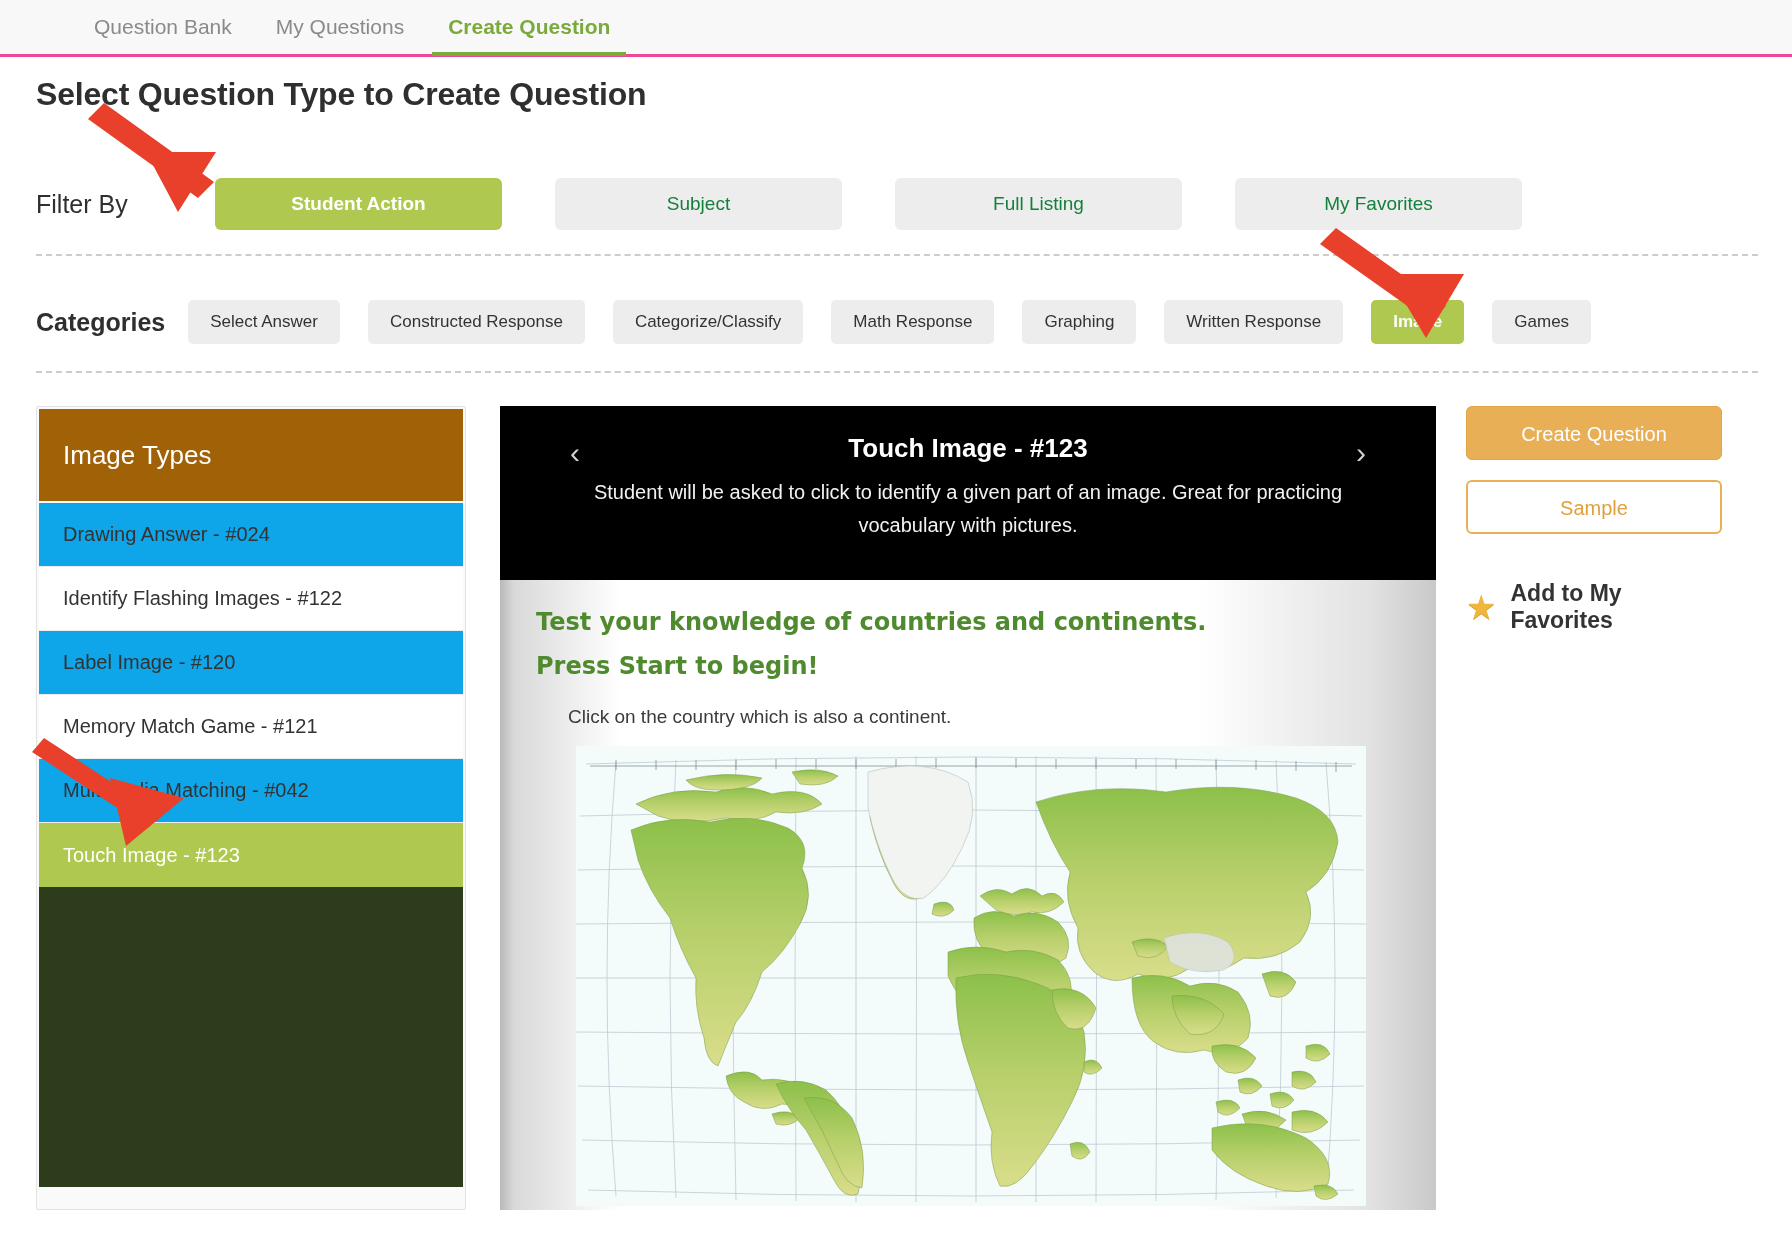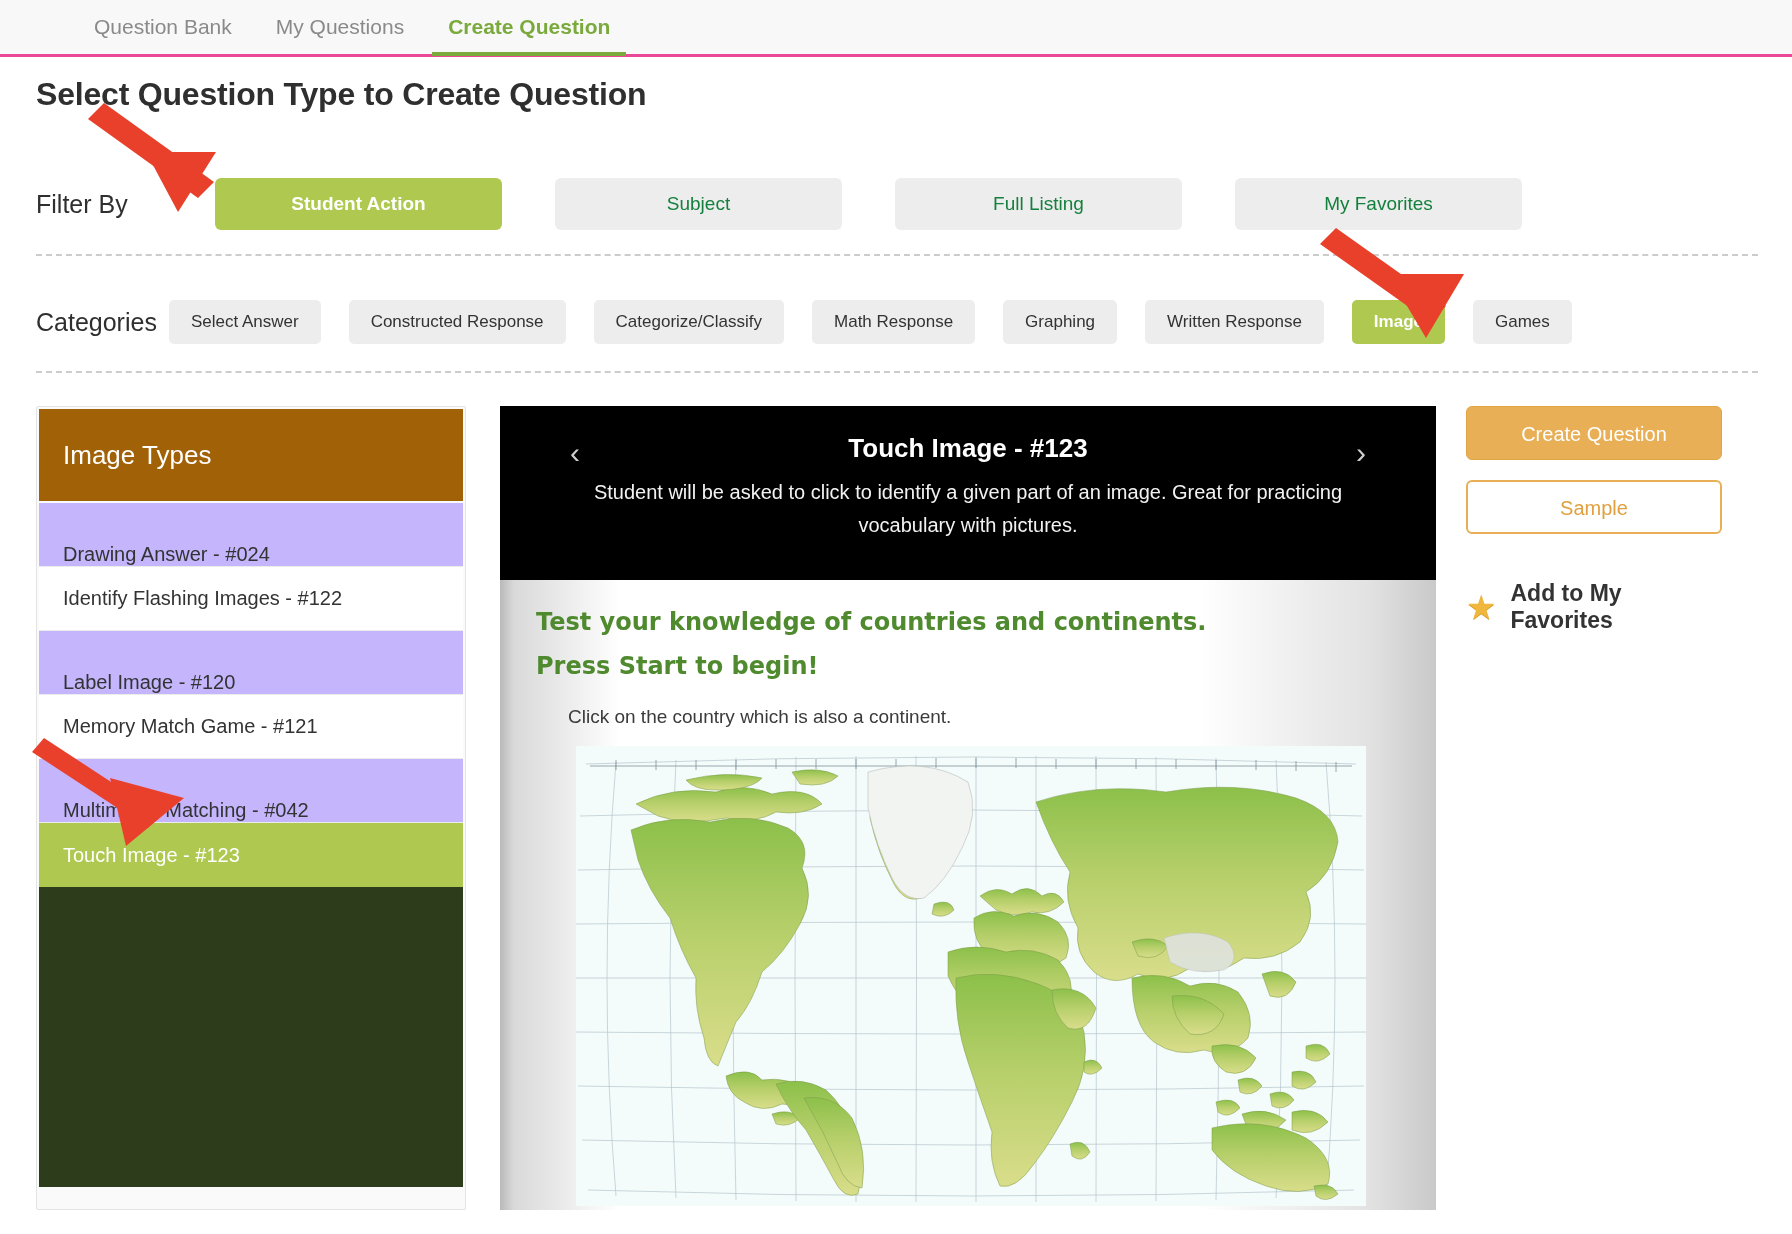--- a/index.html
+++ b/index.html
@@ -47,21 +47,21 @@
   
   .dashed {
     position:absolute; left:36px; width:1722px; height:0;
     border-top:2px dashed #cccccc;
   }
   #dash1 { top:254px; }
   #dash2 { top:371px; }
 
   
   .cat-row { position:absolute; left:36px; top:300px; display:flex; align-items:center; }
-  .cat-label { font-size:25px; font-weight:normal; color:#2f2f2f; margin-right:12px; }
+  .cat-label { font-size:25px; font-weight:bold; color:#2f2f2f; margin-right:23px; }
   .cat {
     height:44px; line-height:44px; text-align:center;
     background:#ededed; color:#333333; font-size:17px;
     border-radius:5px; margin-right:28px; padding:0 22px; white-space:nowrap;
   }
   .cat.active { background:#aec850; color:#ffffff; font-weight:bold; }
 
   
   .sidebar {
     position:absolute; left:36px; top:406px; width:430px; height:804px;
@@ -71,21 +71,21 @@
     height:92px; background:#a16207; color:#ffffff;
     font-size:26px; display:flex; align-items:center; padding-left:24px;
     margin:2px;
   }
   .sidebar-list { }
   .sb-item {
     height:64px; display:flex; align-items:center; padding-left:24px;
     font-size:20px; color:#333333; background:#ffffff;
     border-bottom:1px solid #ececec; margin:0 2px;
   }
-  .sb-item.alt { background:#c4b5fd;align-items:flex-end; }
+  .sb-item.alt { background:#0ea5e9; }
   .sb-item.active { background:#aec850; color:#ffffff; border-bottom:none; }
   .sb-filler { background:#2d3d1c; height:300px; margin:0 2px; }
 
   
   .preview {
     position:absolute; left:500px; top:406px; width:936px; height:804px;
     background:#ffffff; overflow:hidden;
   }
   .pv-head {
     position:relative; height:174px; background:#000000;

